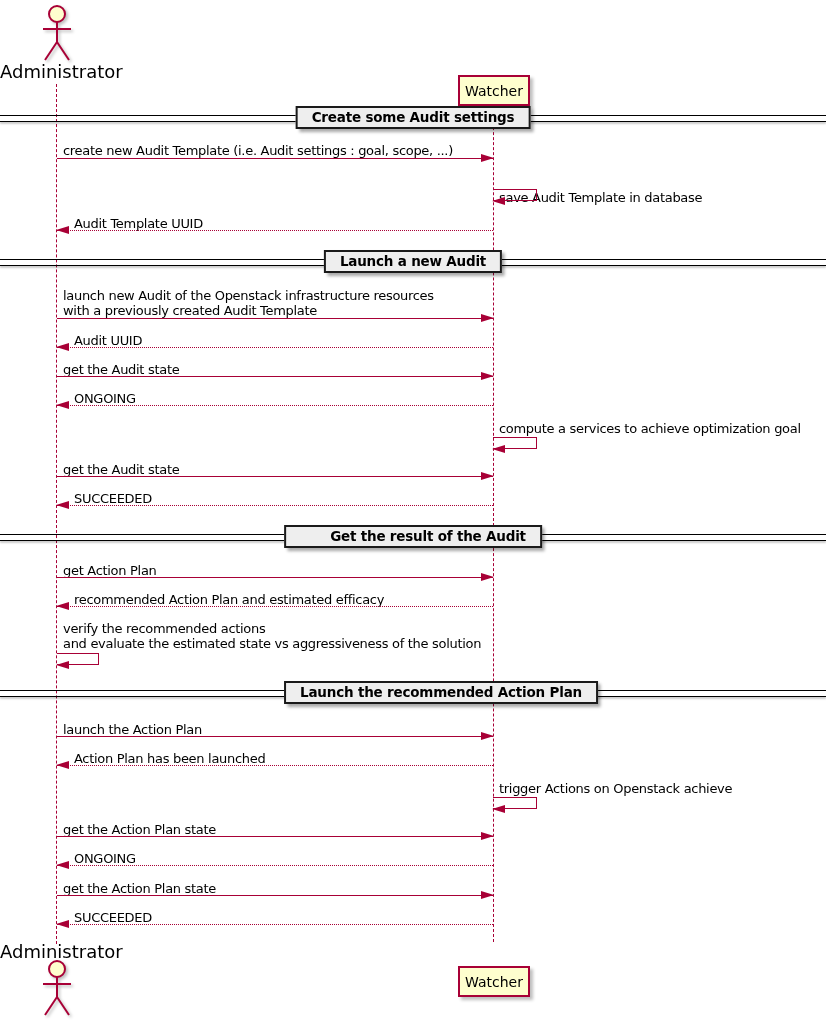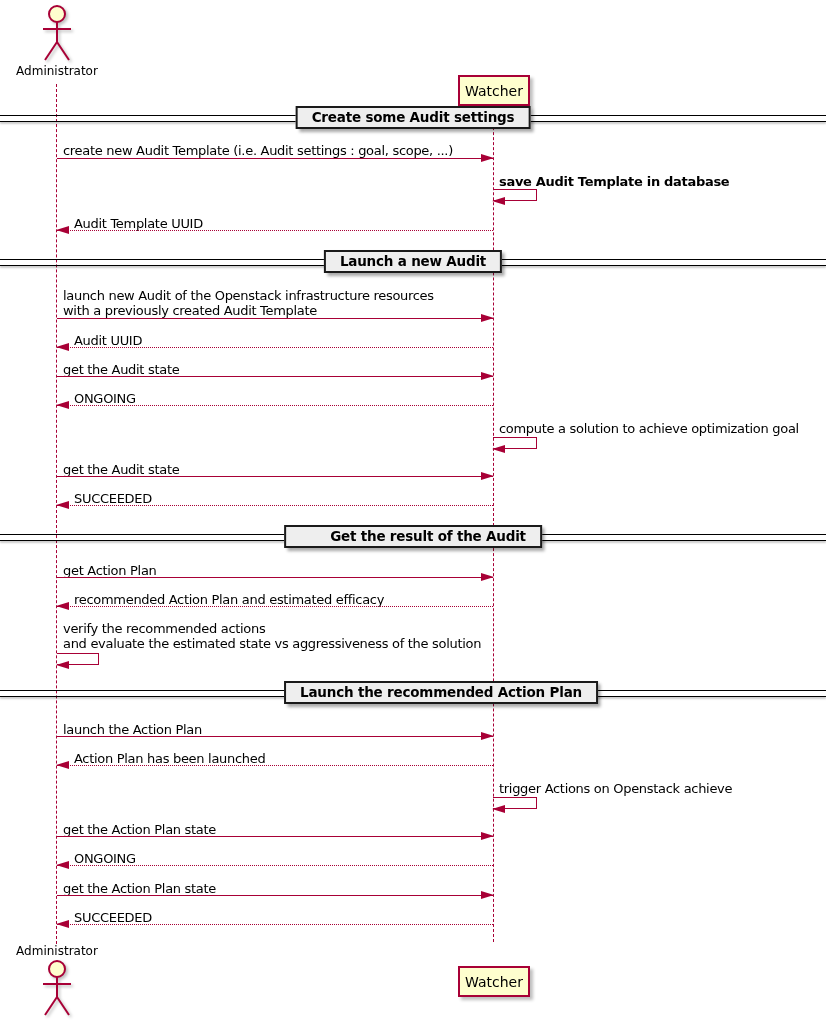--- a/index.html
+++ b/index.html
@@ -23,21 +23,21 @@
     position:absolute;left:458px;width:72px;height:31px;box-sizing:border-box;
     background:var(--participant-fill);border:2px solid var(--accent);
     display:flex;align-items:center;justify-content:center;
     font-size:14px;white-space:nowrap;
     box-shadow:3px 3px 3px rgba(0,0,0,0.25);
     margin-top:24px;
   }
   
   .actor{position:absolute;width:114px;text-align:center;}
   .actor svg{filter:drop-shadow(2px 2px 1.5px rgba(0,0,0,0.25));}
-  .actor-label{font-size:12px;line-height:15px;white-space:nowrap;}
+  .actor-label{font-size:18px;line-height:15px;white-space:nowrap;}
   
   .msg-label{
     position:absolute;font-size:13px;line-height:15px;letter-spacing:-0.3px;
     white-space:nowrap;
   }
   .arrow{position:absolute;left:57px;width:436px;height:0;border-top:1px solid var(--accent);}
   .arrow.dotted{border-top:1px dotted var(--accent);}
   .head{position:absolute;width:0;height:0;top:-5px;}
   .head.right{right:-1px;border-left:13px solid var(--accent);border-top:4.5px solid transparent;border-bottom:4.5px solid transparent;}
   .head.left{left:-1px;border-right:13px solid var(--accent);border-top:4.5px solid transparent;border-bottom:4.5px solid transparent;}
@@ -85,21 +85,21 @@
   <div>
     <div class="divider-lines" style="top:115px;"></div>
     <div class="divider-box" style="top:106px;">Create some Audit settings</div>
   </div>
 
   <div class="msg-label" style="left:63px;top:143px;">create new Audit Template (i.e. Audit settings : goal, scope, ...)</div>
   <div class="arrow" style="top:158px;">
       <span class="head right"></span>
     </div>
 
-  <div class="msg-label" style="left:499px;top:174px;font-weight:bold;">save Audit Template in database</div>
+  <div class="msg-label" style="left:499px;top:190px;">save Audit Template in database</div>
   <div class="self-loop" style="left:493px;top:189px;width:44px;">
       <span class="head left"></span>
     </div>
 
   <div class="msg-label" style="left:74px;top:216px;">Audit Template UUID</div>
   <div class="arrow dotted" style="top:230px;">
       <span class="head left"></span>
     </div>
 
   <div>
@@ -121,21 +121,21 @@
   <div class="msg-label" style="left:63px;top:362px;">get the Audit state</div>
   <div class="arrow" style="top:376px;">
       <span class="head right"></span>
     </div>
 
   <div class="msg-label" style="left:74px;top:391px;">ONGOING</div>
   <div class="arrow dotted" style="top:405px;">
       <span class="head left"></span>
     </div>
 
-  <div class="msg-label" style="left:499px;top:421px;">compute a solution to achieve optimization goal</div>
+  <div class="msg-label" style="left:499px;top:421px;">compute a services to achieve optimization goal</div>
   <div class="self-loop" style="left:493px;top:437px;width:44px;">
       <span class="head left"></span>
     </div>
 
   <div class="msg-label" style="left:63px;top:462px;">get the Audit state</div>
   <div class="arrow" style="top:476px;">
       <span class="head right"></span>
     </div>
 
   <div class="msg-label" style="left:74px;top:491px;">SUCCEEDED</div>

